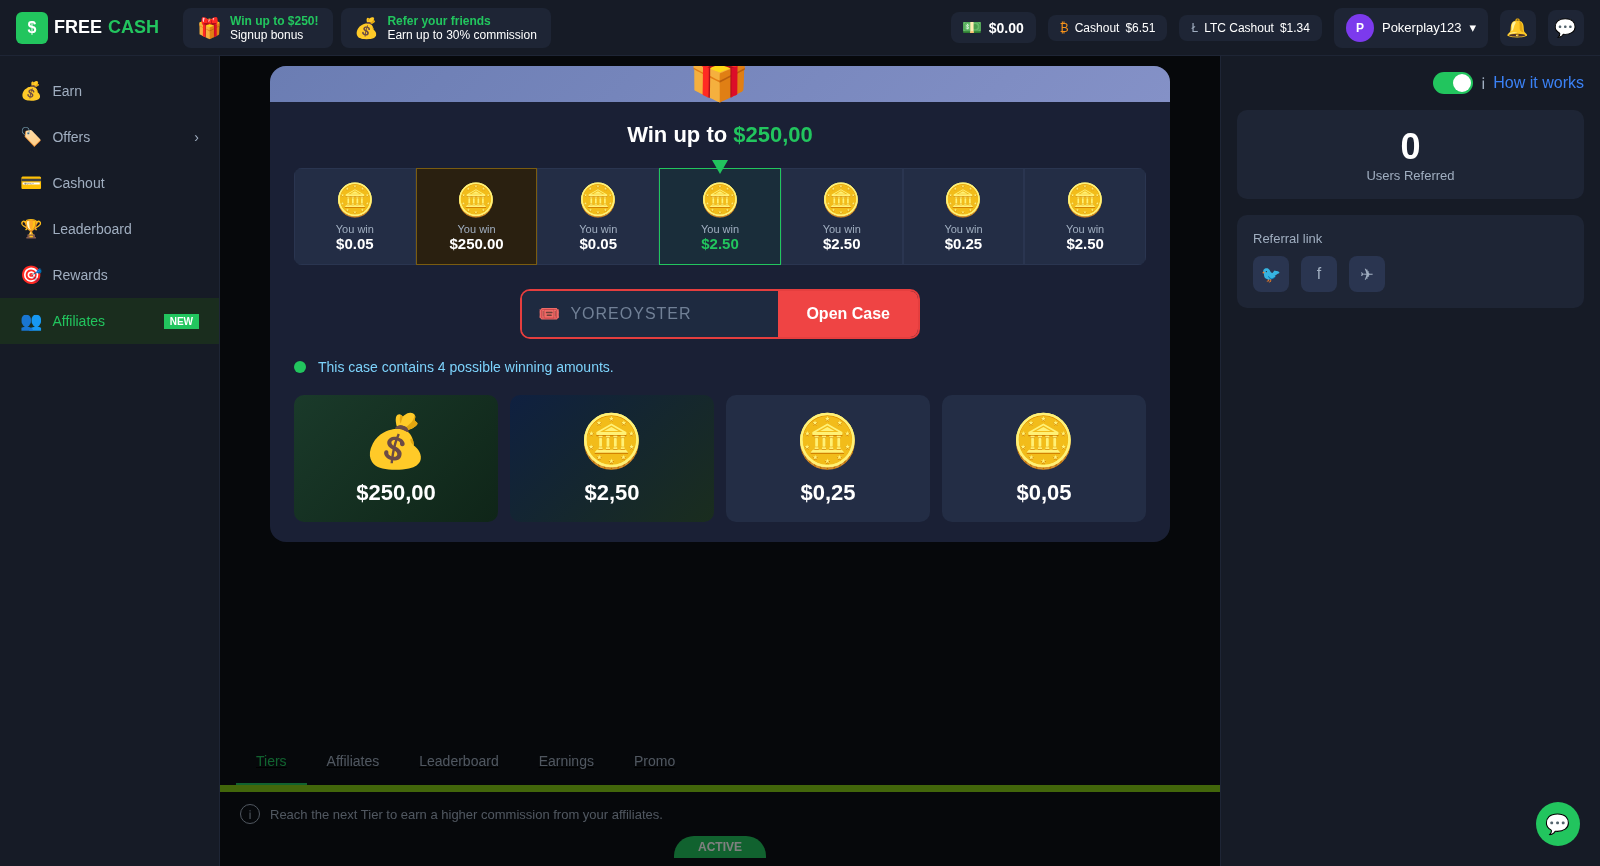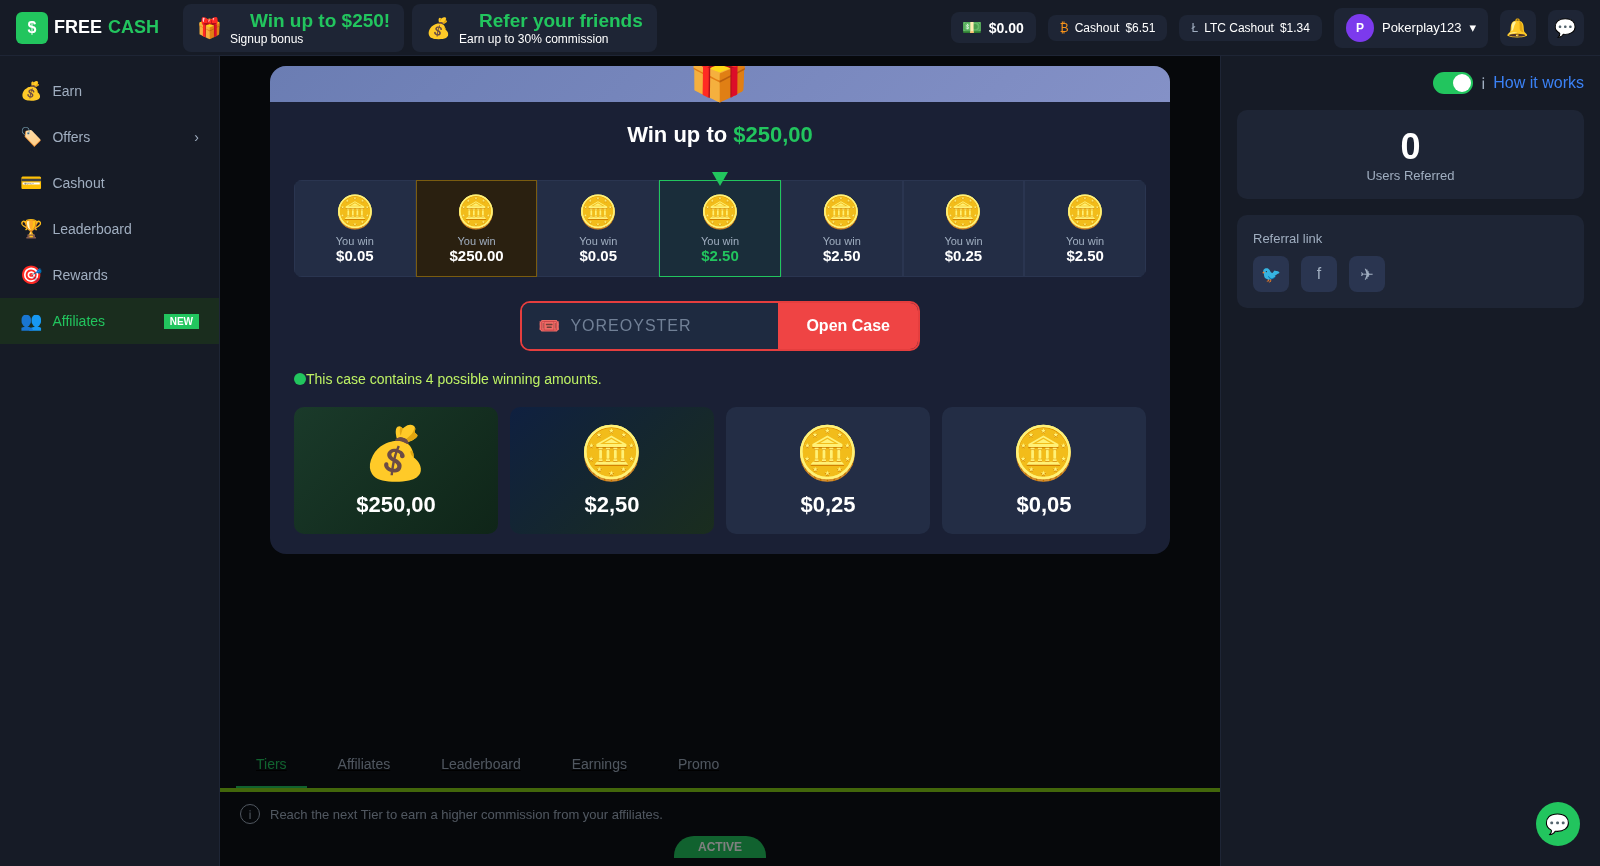--- a/index.html
+++ b/index.html
@@ -54,21 +54,21 @@
       gap: 8px;
       background: #1e2535;
       border-radius: 8px;
       padding: 6px 14px;
       cursor: pointer;
     }
     .nav-promo-icon {
       font-size: 20px;
     }
     .nav-promo-text { color: white; font-size: 12px; }
-    .nav-promo-text strong { display: block; font-size: 19px; color: #22c55e; margin-left: 20px; }
+    .nav-promo-text strong { display: block; font-size: 12px; color: #22c55e; }
 
     .nav-right {
       margin-left: auto;
       display: flex;
       align-items: center;
       gap: 12px;
     }
     .balance-box {
       display: flex;
       align-items: center;
@@ -247,21 +247,21 @@
 
     .popup-body {
       padding: 20px 24px;
     }
 
     .win-up-text {
       text-align: center;
       font-size: 22px;
       font-weight: 700;
       color: white;
-      margin-bottom: 32px;
+      margin-bottom: 20px;
     }
     .win-up-amount { color: #22c55e; }
 
     
     .spin-strip {
       display: flex;
       gap: 0;
       overflow: hidden;
       border-radius: 8px;
       margin-bottom: 24px;
@@ -336,22 +336,22 @@
       padding: 0 28px;
       border: none;
       cursor: pointer;
       border-radius: 0;
     }
 
     
     .notice-text {
       display: flex;
       align-items: center;
-      gap: 0;
-      color: #bef264;
+      gap: 12px;
+      color: #7dd3fc;
       font-size: 14px;
       margin-bottom: 20px;
     }
     .notice-dot {
       width: 12px;
       height: 12px;
       background: #22c55e;
       border-radius: 50%;
       flex-shrink: 0;
     }
@@ -461,23 +461,23 @@
       align-items: center;
       justify-content: center;
       color: #a0aec0;
       font-size: 16px;
       cursor: pointer;
     }
 
     
     .tabs-row {
       display: flex;
-      gap: 11px;
+      gap: 0;
       padding: 0 16px;
-      border-bottom: 4px solid #84cc16;
+      border-bottom: 7px solid #84cc16;
       background: #0d1117;
       text-decoration: underline;
     }
     .tab-item {
       padding: 14px 20px;
       color: #a0aec0;
       font-size: 14px;
       cursor: pointer;
       border-bottom: 2px solid transparent;
     }

